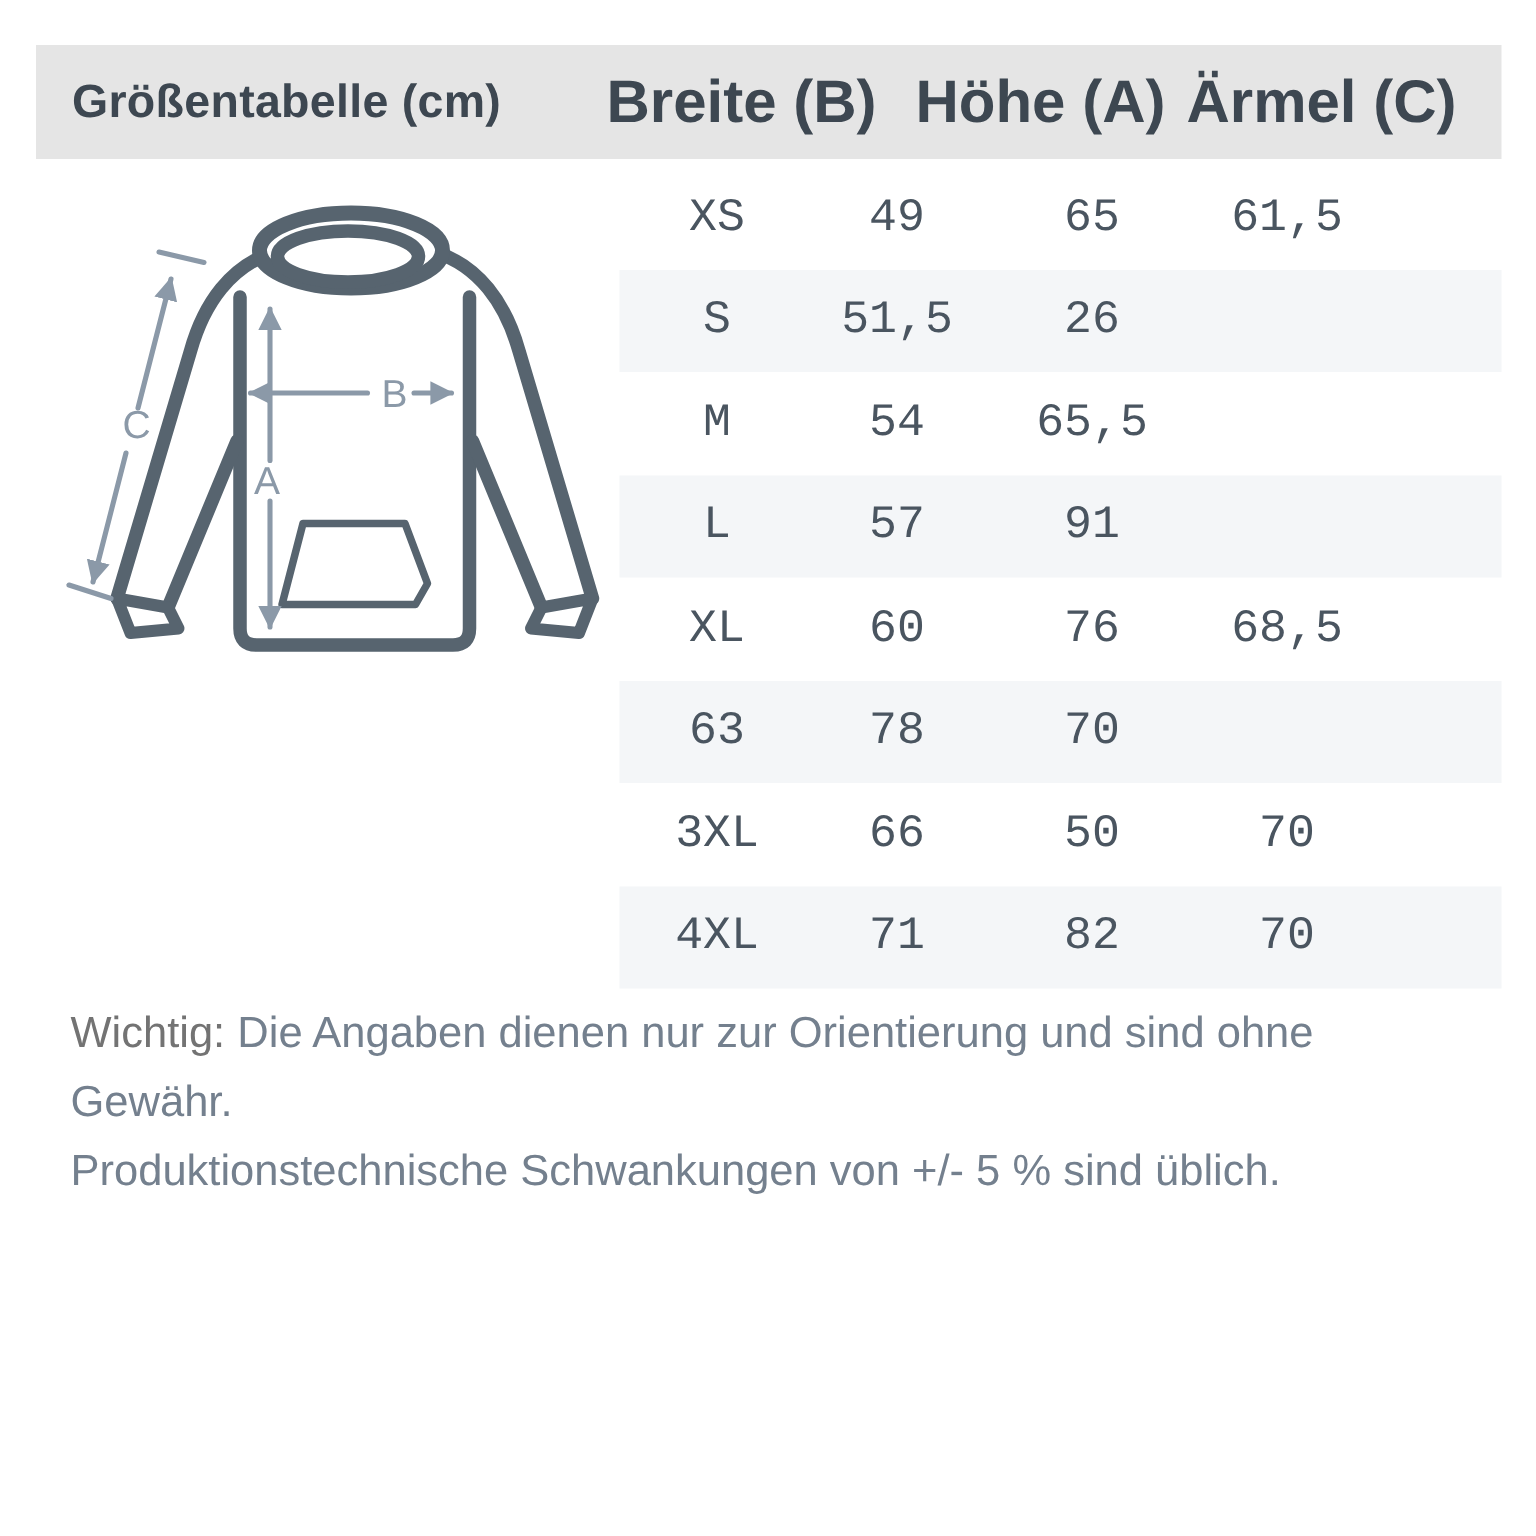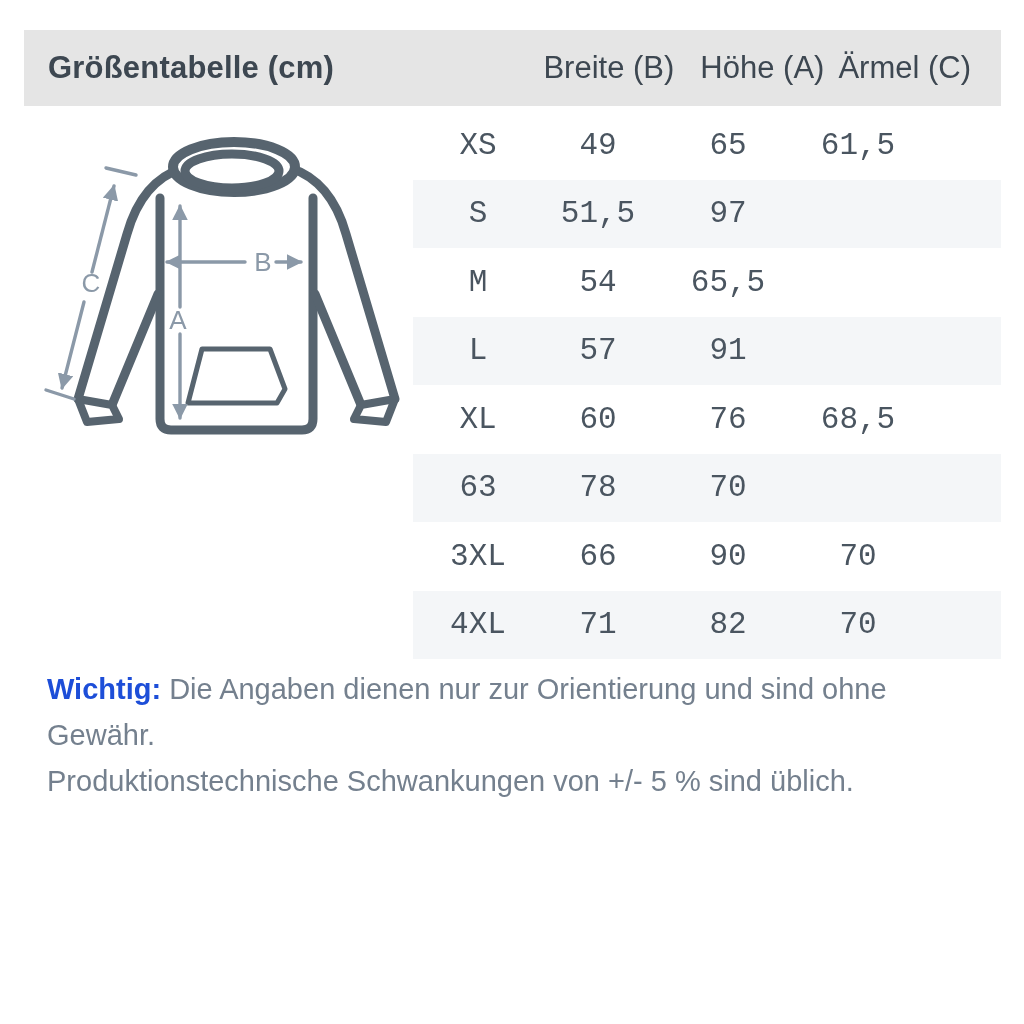--- a/index.html
+++ b/index.html
@@ -6,36 +6,36 @@
   .page{
     position:relative;width:1024px;height:1024px;background:#ffffff;overflow:hidden;
     font-family:"Liberation Sans", sans-serif;
   }
   .bar{
     position:absolute;left:24px;top:30px;width:977px;height:76px;
     background:#e5e5e5;display:flex;align-items:center;
     padding:0 30px 0 24px;box-sizing:border-box;
   }
   .bar h1{margin:0;flex:1;font-size:31px;font-weight:bold;color:#3d4751;letter-spacing:0.2px;}
-  .col-heads{display:flex;align-items:center;font-size:31px;font-weight:normal;color:#3d4751;white-space:nowrap;}
+  .col-heads{display:flex;align-items:center;font-size:40px;font-weight:bold;color:#3d4751;white-space:nowrap;}
   .col-heads .ch-b{margin-right:26px;}
   .col-heads .ch-h{margin-right:14px;}
   .size-table{position:absolute;left:413px;top:111px;width:588px;font-family:Liberation Mono, monospace;}
   .trow{
     display:grid;grid-template-columns:130px 110px 150px 110px 1fr;
     height:68.5px;align-items:center;text-align:center;
     font-size:31px;color:#4a5560;
   }
   .trow.alt{background:#f4f6f8;}
   .diagram{position:absolute;left:42px;top:122px;}
   .note{
     position:absolute;left:47px;top:666px;width:930px;margin:0;
     font-size:29px;line-height:46px;color:#74808e;
   }
-  .note strong{font-weight:bold;color:#1d4ed8;}
+  .note strong{font-weight:normal;color:#737373;}
 </style>
 </head>
 <body>
 
 <div class="page">
 
   <header class="bar">
     <h1>Größentabelle (cm)</h1>
     <div class="col-heads">
       <span class="ch-b">Breite (B)</span>
@@ -102,21 +102,21 @@
         <span>XS</span>
         <span>49</span>
         <span>65</span>
         <span>61,5</span>
         <span></span>
       </div>
 
       <div class="trow alt">
         <span>S</span>
         <span>51,5</span>
-        <span>97</span>
+        <span>26</span>
         <span></span>
       </div>
 
       <div class="trow">
         <span>M</span>
         <span>54</span>
         <span>65,5</span>
         <span></span>
       </div>
 
@@ -138,21 +138,21 @@
       <div class="trow alt">
         <span>63</span>
         <span>78</span>
         <span>70</span>
         <span></span>
       </div>
 
       <div class="trow">
         <span>3XL</span>
         <span>66</span>
-        <span>90</span>
+        <span>50</span>
         <span>70</span>
         <span></span>
       </div>
 
       <div class="trow alt">
         <span>4XL</span>
         <span>71</span>
         <span>82</span>
         <span>70</span>
         <span></span>

